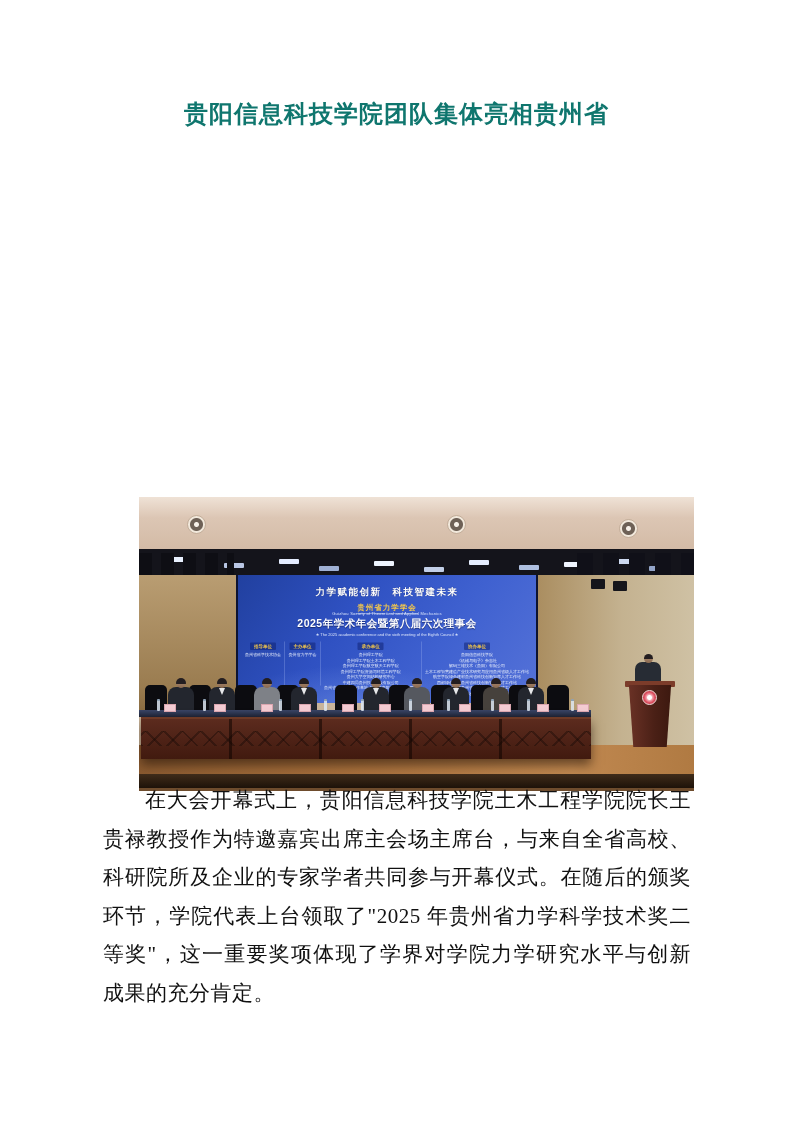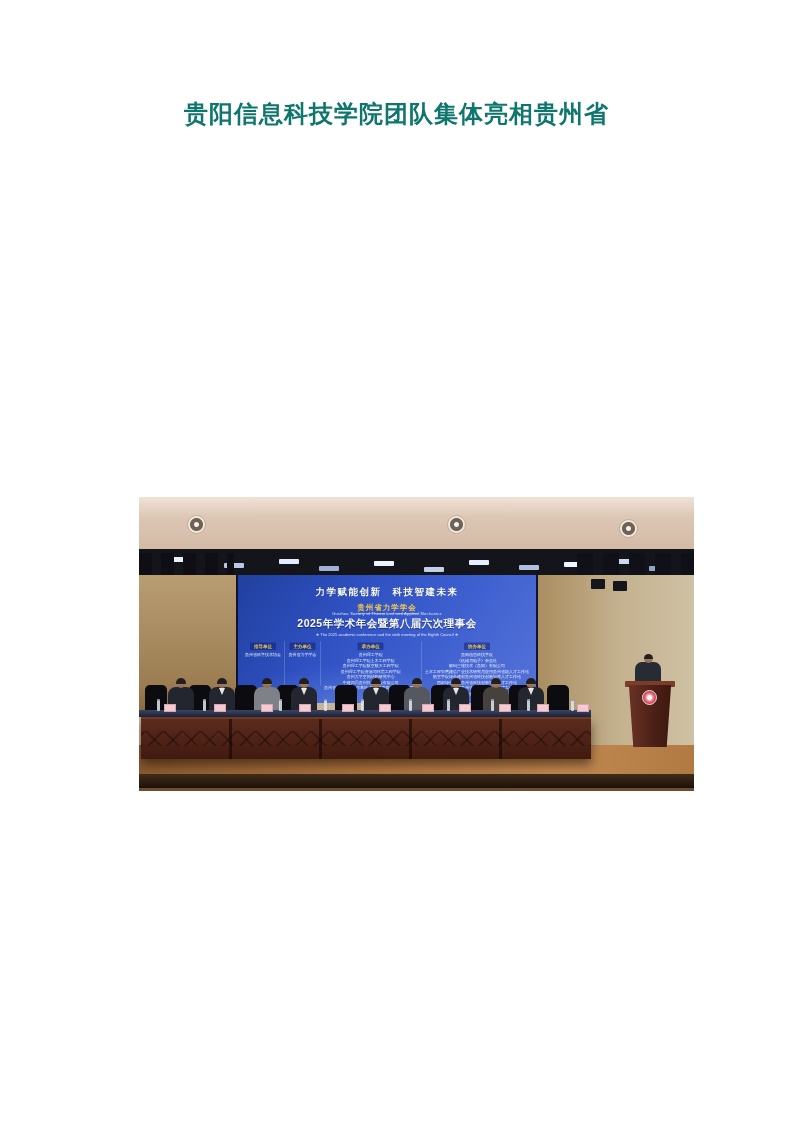--- a/index.html
+++ b/index.html
@@ -273,14 +273,15 @@
     <div class="ph-stage-edge"></div>
     <div class="ph-stage-bottom"></div>
 
     <div class="speaker-body"></div>
     <div class="speaker-head"></div>
     <div class="podium-top"></div>
     <div class="ph-podium"></div>
     <div class="emblem"></div>
   </figure>
 
+  <p class="para p2">在大会开幕式上，贵阳信息科技学院土木工程学院院长王贵禄教授作为特邀嘉宾出席主会场主席台，与来自全省高校、科研院所及企业的专家学者共同参与开幕仪式。在随后的颁奖环节，学院代表上台领取了"2025 年贵州省力学科学技术奖二等奖"，这一重要奖项体现了学界对学院力学研究水平与创新成果的充分肯定。</p>
 
 </div>
 
 </body></html>

